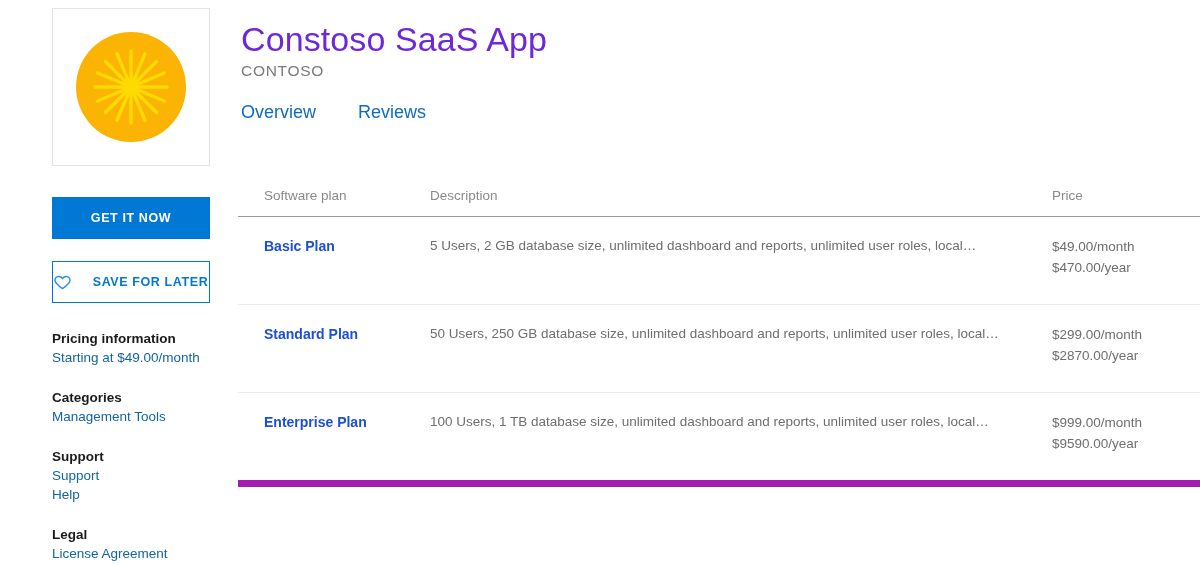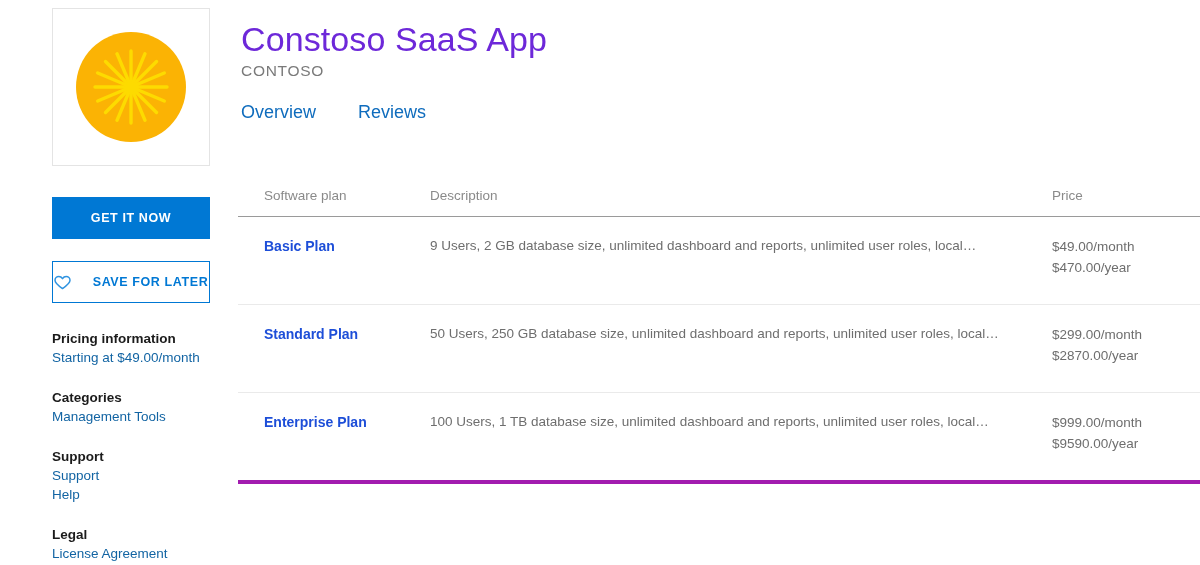--- a/index.html
+++ b/index.html
@@ -148,21 +148,21 @@
   th.col-plan   { width: 192px; padding-left: 26px; }
   th.col-desc   { width: auto;  padding-left: 0; }
   th.col-price  { width: 148px; padding-left: 0; }
 
   tbody td {
     vertical-align: top;
     padding-top: 19px;
     padding-bottom: 26px;
     border-bottom: 1px solid #eaeaea;
   }
-  tbody tr:last-child td { border-bottom: 4px solid #a21caf; }
+  tbody tr:last-child td { border-bottom: 7px solid #a21caf; }
   td.cell-plan {
     padding-left: 26px;
     font-size: 14px;
     font-weight: bold;
     color: #1d4ed8;
     line-height: 20px;
   }
   td.cell-desc {
     font-size: 13.5px;
     color: #6e6e6e;
@@ -267,21 +267,21 @@
       <thead>
         <tr>
           <th class="col-plan">Software plan</th>
           <th class="col-desc">Description</th>
           <th class="col-price">Price</th>
         </tr>
       </thead>
       <tbody>
         <tr>
           <td class="cell-plan">Basic Plan</td>
-          <td class="cell-desc">9 Users, 2 GB database size, unlimited dashboard and reports, unlimited user roles, local…</td>
+          <td class="cell-desc">5 Users, 2 GB database size, unlimited dashboard and reports, unlimited user roles, local…</td>
           <td class="cell-price">
             <span class="price-line">$49.00/month</span>
             <span class="price-line">$470.00/year</span>
           </td>
         </tr>
         <tr>
           <td class="cell-plan">Standard Plan</td>
           <td class="cell-desc">50 Users, 250 GB database size, unlimited dashboard and reports, unlimited user roles, local…</td>
           <td class="cell-price">
             <span class="price-line">$299.00/month</span>

